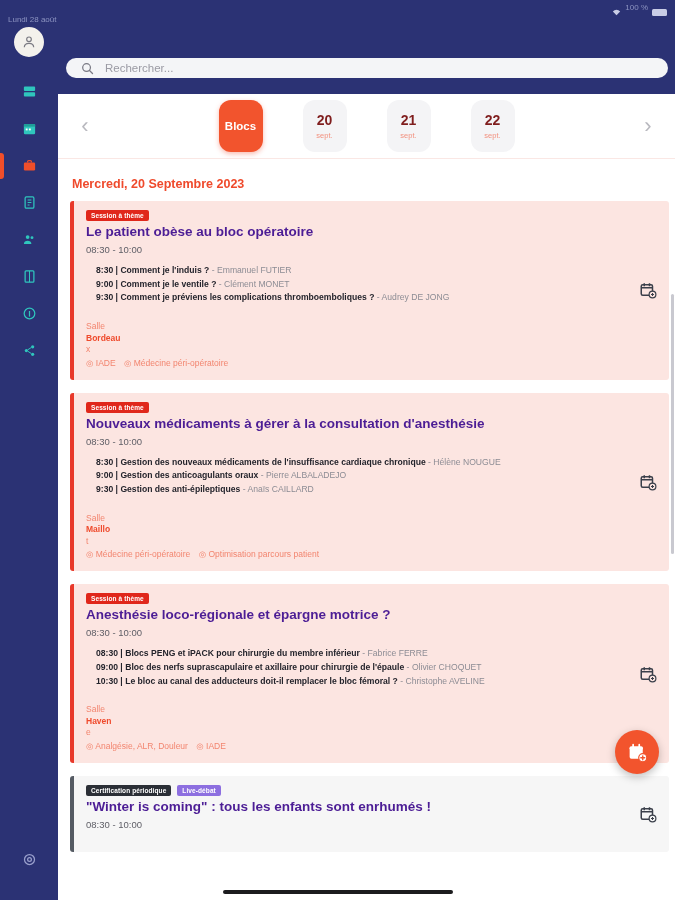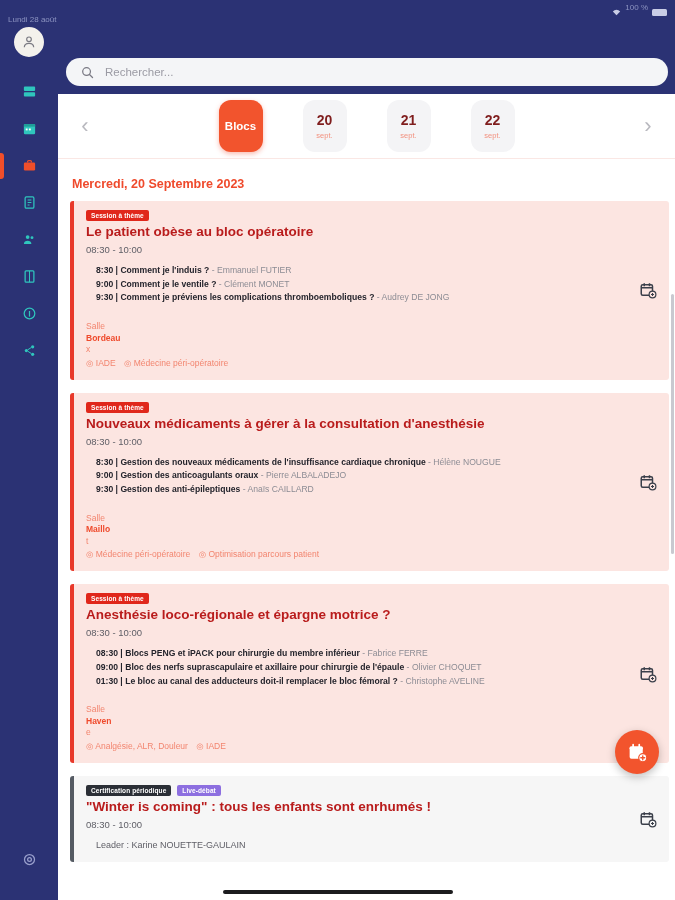--- a/index.html
+++ b/index.html
@@ -54,21 +54,21 @@
     padding-left: 10px; z-index: 20;
   }
   .topbar .tb-ico { width: 18px; height: 18px; display:block; }
   .topbar .tb-title {
     color: #56d4d0; font-size: 12.5px; font-weight: bold; margin-left: 4px;
     letter-spacing: .2px;
   }
 
   
   .searchwrap {
-    position: absolute; top: 58px; left: 66px; width: 602px; height: 28px;
+    position: absolute; top: 58px; left: 66px; width: 602px; height: 20px;
     z-index: 20;
   }
   .searchbar {
     width: 100%; height: 100%; background: #f4f5f7; border-radius: 16px;
     display: flex; align-items: center; padding: 0 14px; gap: 10px;
   }
   .searchbar .s-ico { width: 15px; height: 15px; flex: 0 0 auto; }
   .searchbar .s-ph { color: #9b9ba4; font-size: 11.5px; }
 
   
@@ -107,21 +107,21 @@
   }
   .card.plain { background: #f6f6f6; border-left: 4px solid #555b63; }
   .badges { display: flex; gap: 6px; align-items: center; margin-bottom: 3px; }
   .badge {
     font-size: 6.5px; font-weight: bold; color: #fff; background: #e0271b;
     padding: 2px 5px; border-radius: 2px; letter-spacing: .1px;
   }
   .badge.dark { background: #2b2f36; }
   .badge.purple { background: #8d6fe0; }
   .ctitle {
-    color: #b91c1c; font-size: 13.5px; font-weight: bold; margin: 2px 0 5px 0;
+    color: #4c1d95; font-size: 13.5px; font-weight: bold; margin: 2px 0 5px 0;
   }
   .ctime { color: #5e5e66; font-size: 9.5px; margin-bottom: 10px; }
   .subs { padding-left: 10px; display: flex; flex-direction: column; gap: 3px; }
   .sub { font-size: 8.6px; color: #8c8c94; line-height: 1.25; }
   .sub b { color: #24242c; font-weight: bold; }
   .salle { margin-top: 18px; line-height: 1.35; }
   .salle .s-lbl { color: #f2856f; font-size: 8.5px; }
   .salle .s-room { color: #ef4a2c; font-size: 8.5px; font-weight: bold; }
   .salle .s-x { color: #f2856f; font-size: 8.5px; }
   .tags { margin-top: 2px; color: #f2856f; font-size: 8.5px; }
@@ -362,21 +362,21 @@
         <div class="ctitle">Anesthésie loco-régionale et épargne motrice ?</div>
         <div class="ctime">08:30 - 10:00</div>
         <div class="subs">
           <div class="sub">
             <b><span>08:30</span> | <span>Blocs PENG et iPACK pour chirurgie du membre inférieur</span></b> - <span>Fabrice FERRE</span>
           </div>
           <div class="sub">
             <b><span>09:00</span> | <span>Bloc des nerfs suprascapulaire et axillaire pour chirurgie de l'épaule</span></b> - <span>Olivier CHOQUET</span>
           </div>
           <div class="sub">
-            <b><span>01:30</span> | <span>Le bloc au canal des adducteurs doit-il remplacer le bloc fémoral ?</span></b> - <span>Christophe AVELINE</span>
+            <b><span>10:30</span> | <span>Le bloc au canal des adducteurs doit-il remplacer le bloc fémoral ?</span></b> - <span>Christophe AVELINE</span>
           </div>
         </div>
         <div class="salle">
           <div class="s-lbl">Salle</div>
           <div class="s-room">Haven</div>
           <div class="s-x">e</div>
         </div>
         <div class="tags">
           <span class="tg">◎ <span>Analgésie, ALR, Douleur</span></span>
           <span class="tg">◎ <span>IADE</span></span>
@@ -389,21 +389,20 @@
         </svg>
       </div>
 
       <div class="card plain">
         <div class="badges">
           <span class="badge dark">Certification périodique</span>
           <span class="badge purple">Live-débat</span>
         </div>
         <div class="ctitle">"Winter is coming" : tous les enfants sont enrhumés !</div>
         <div class="ctime">08:30 - 10:00</div>
-        <div class="leader">Leader : Karine NOUETTE-GAULAIN</div>
         <svg class="cal-ico" viewBox="0 0 24 24">
           <rect x="3" y="5" width="15" height="14" rx="2" fill="none" stroke="#3a3f4a" stroke-width="2"></rect>
           <path d="M3 9h15M7 3v4M14 3v4" stroke="#3a3f4a" stroke-width="2"></path>
           <circle cx="18" cy="18" r="4.5" fill="#f6f6f6" stroke="#3a3f4a" stroke-width="1.6"></circle>
           <path d="M18 16v4M16 18h4" stroke="#3a3f4a" stroke-width="1.4"></path>
         </svg>
       </div>
     </div>
 
     <div class="scrollbar-v"></div>

